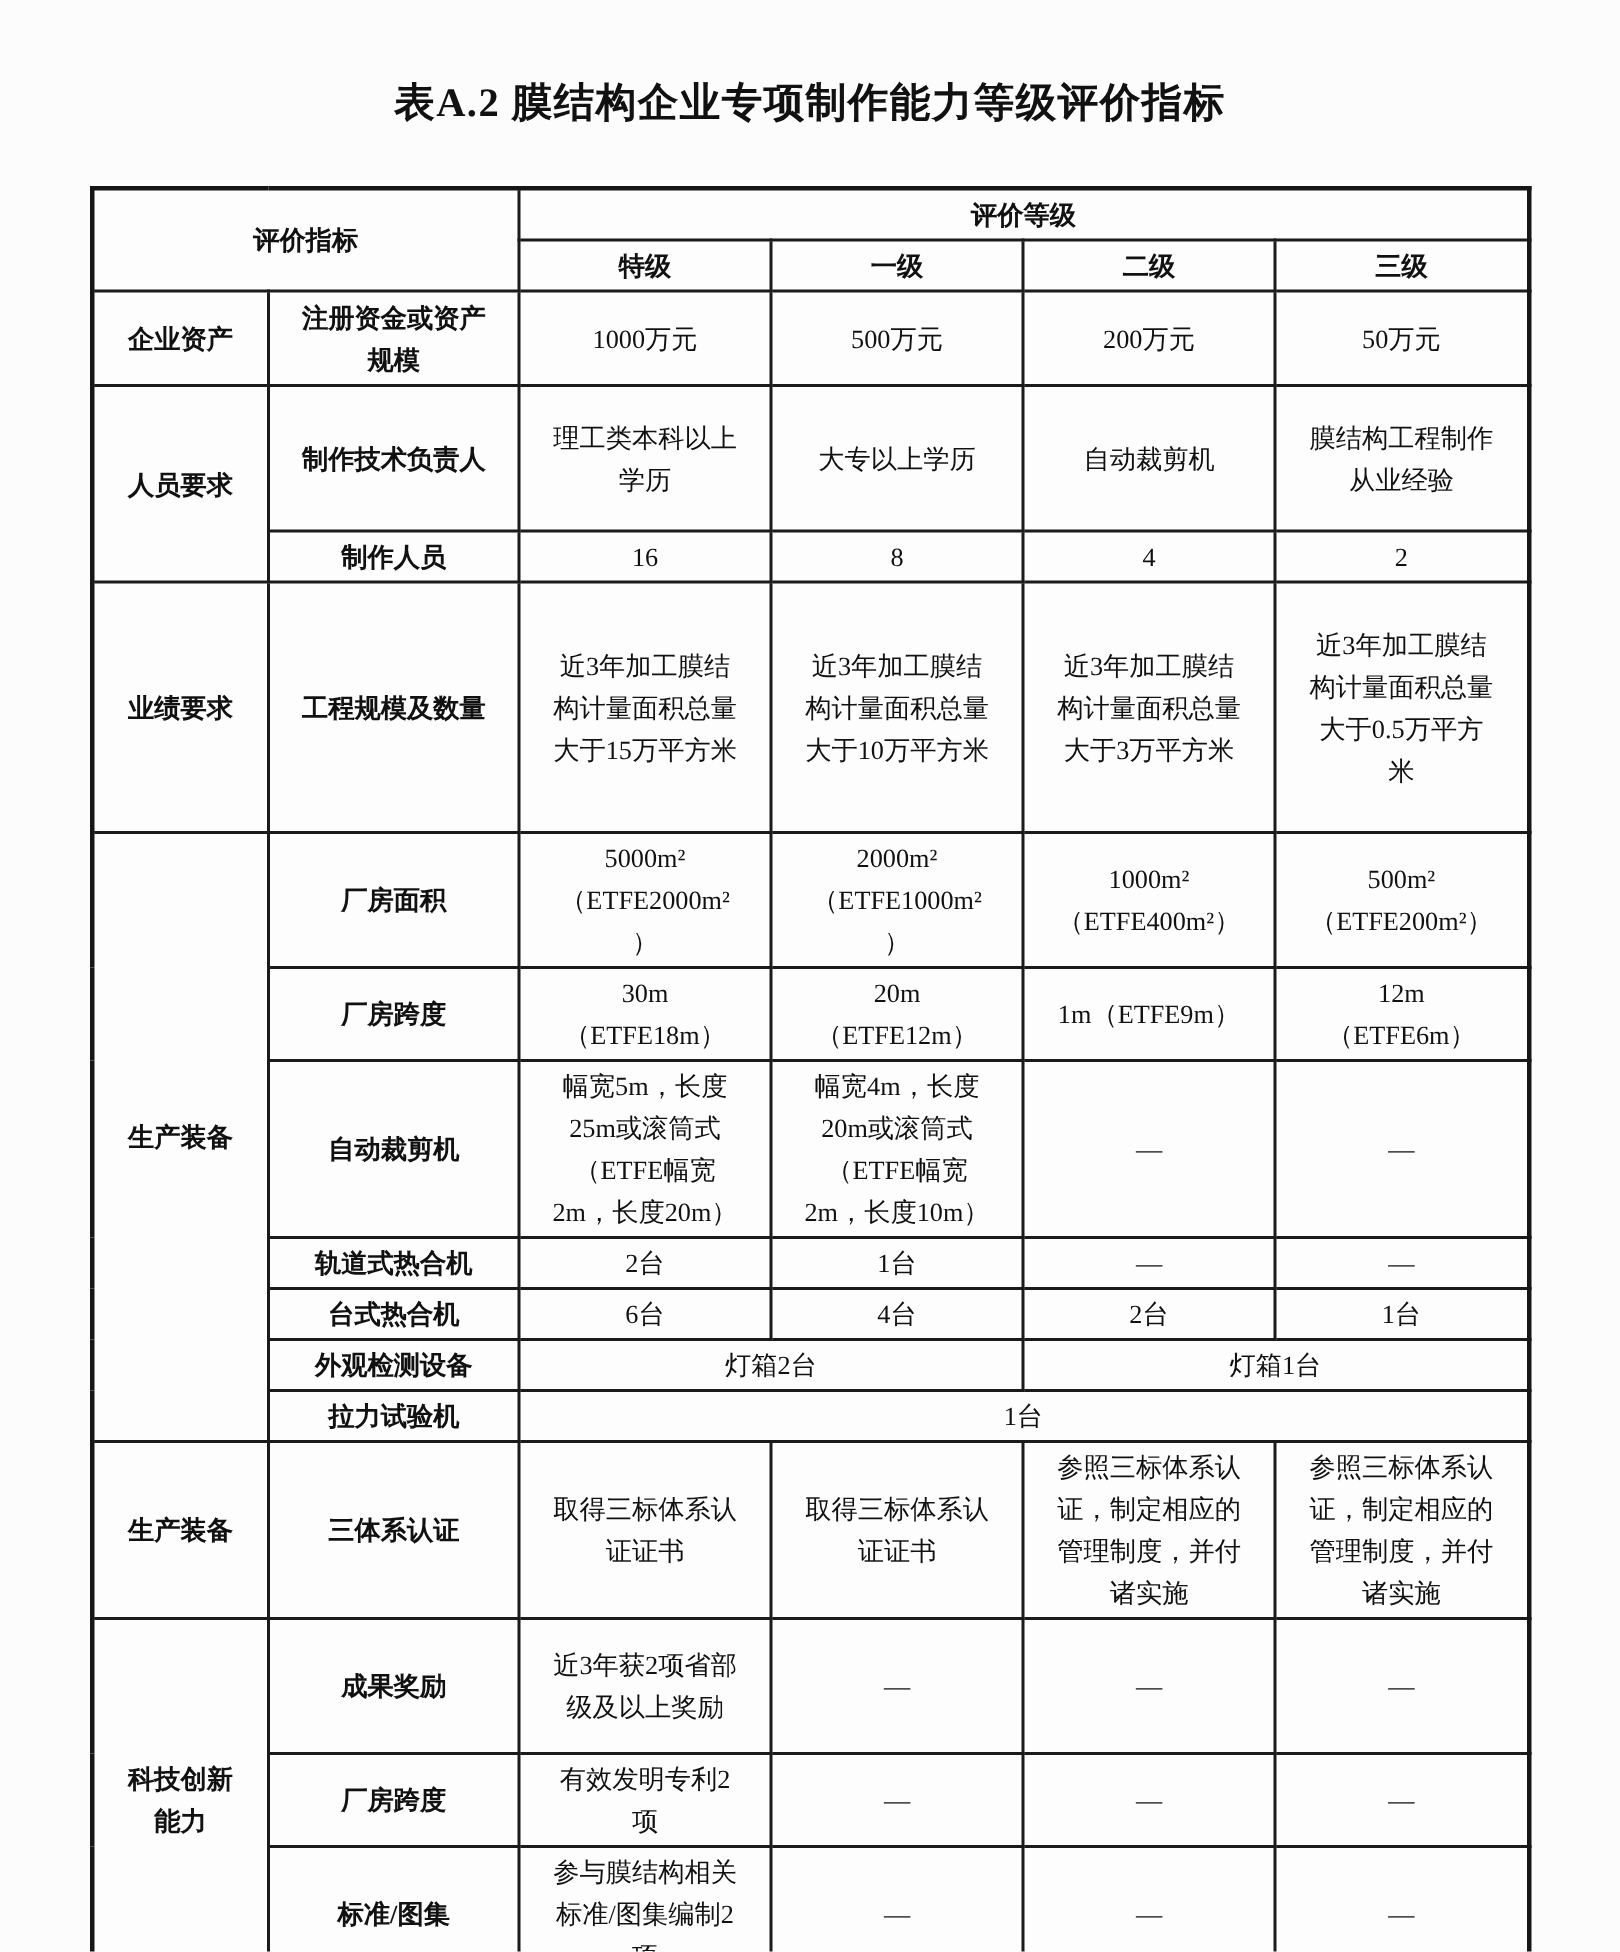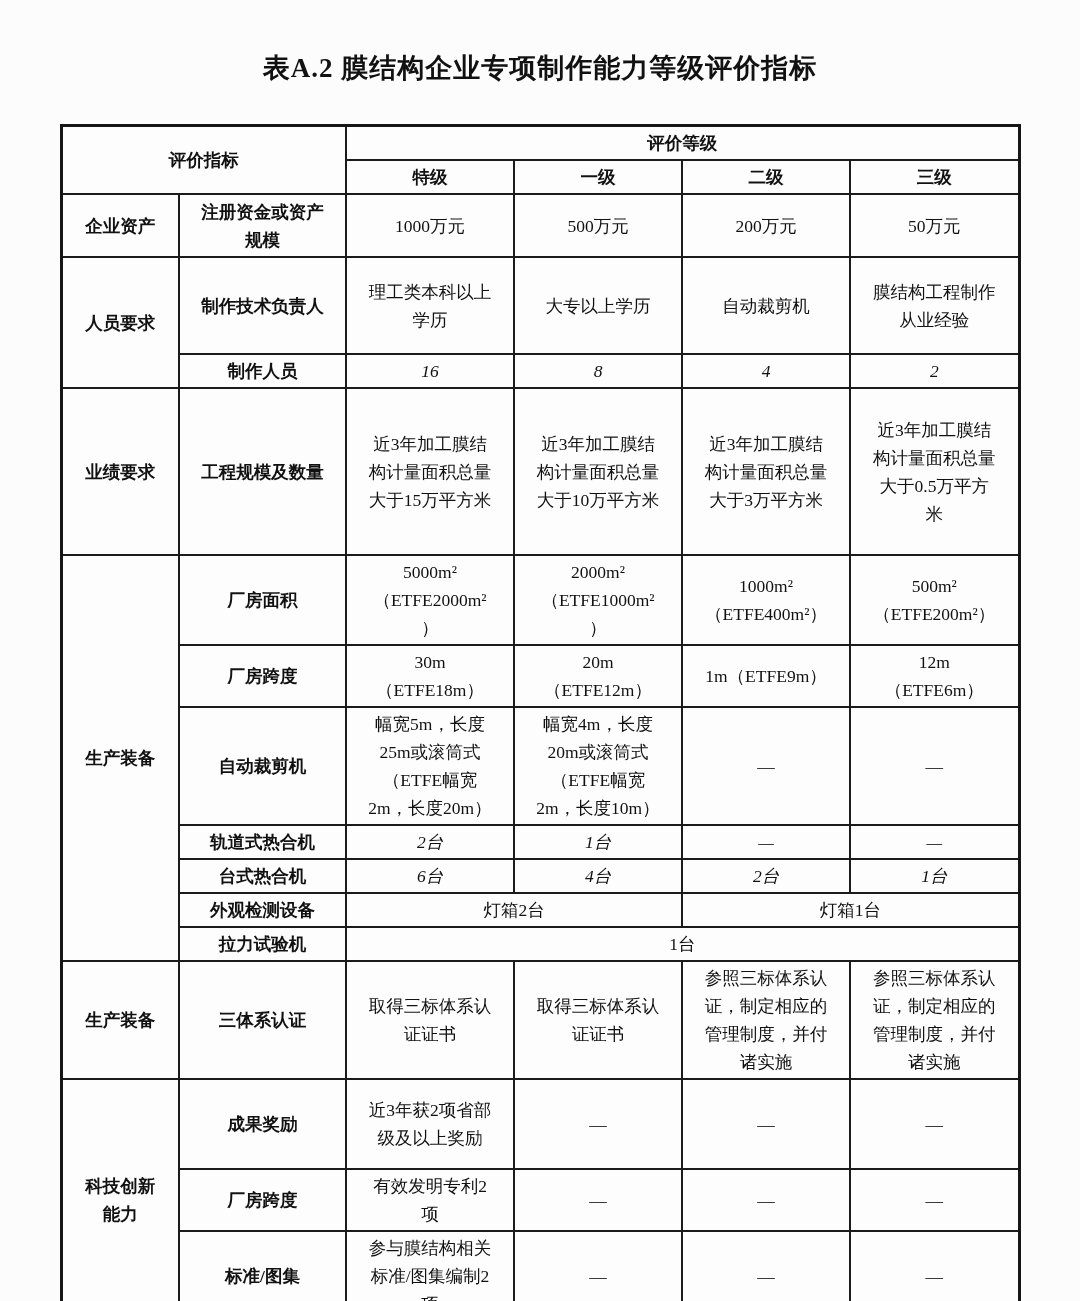--- a/index.html
+++ b/index.html
@@ -46,21 +46,21 @@
     font-size:18px;
     padding:2px 10px;
   }
   td.ind{
     font-weight:bold;
     font-size:18px;
     padding:2px 24px;
     border-radius:14px;
   }
   td.val{}
-  td.num{padding:2px 6px;font-style:italic;}
+  td.num{padding:2px 6px;}
 </style>
 </head>
 <body>
 
 <div class="page">
   <h1 class="title">表A.2 膜结构企业专项制作能力等级评价指标</h1>
 
   <table class="grade">
     <colgroup>
       <col style="width:118px">

